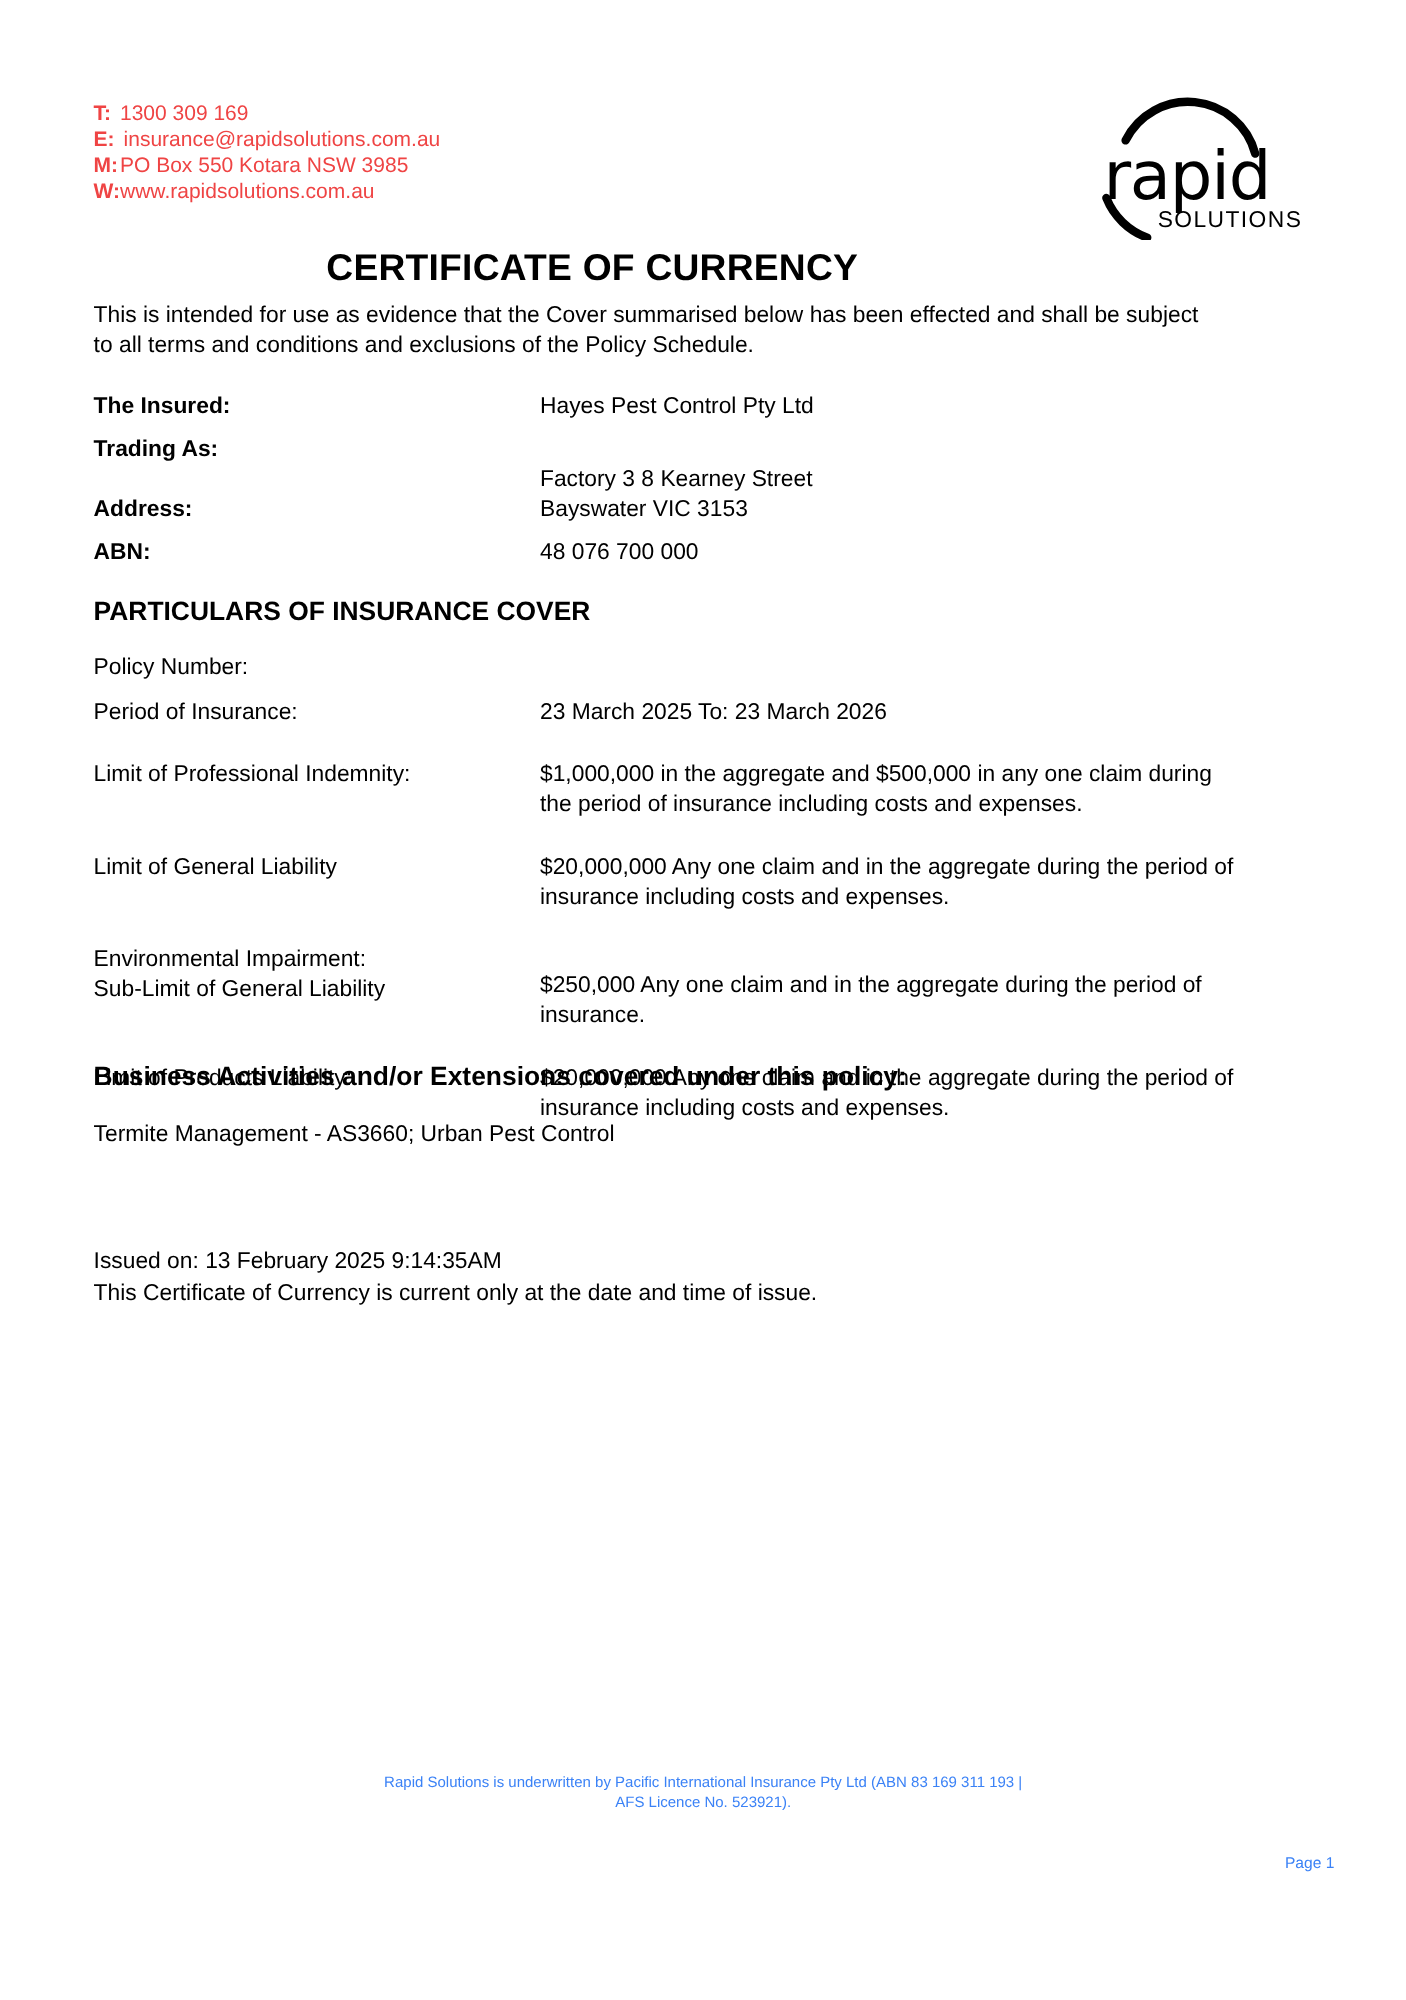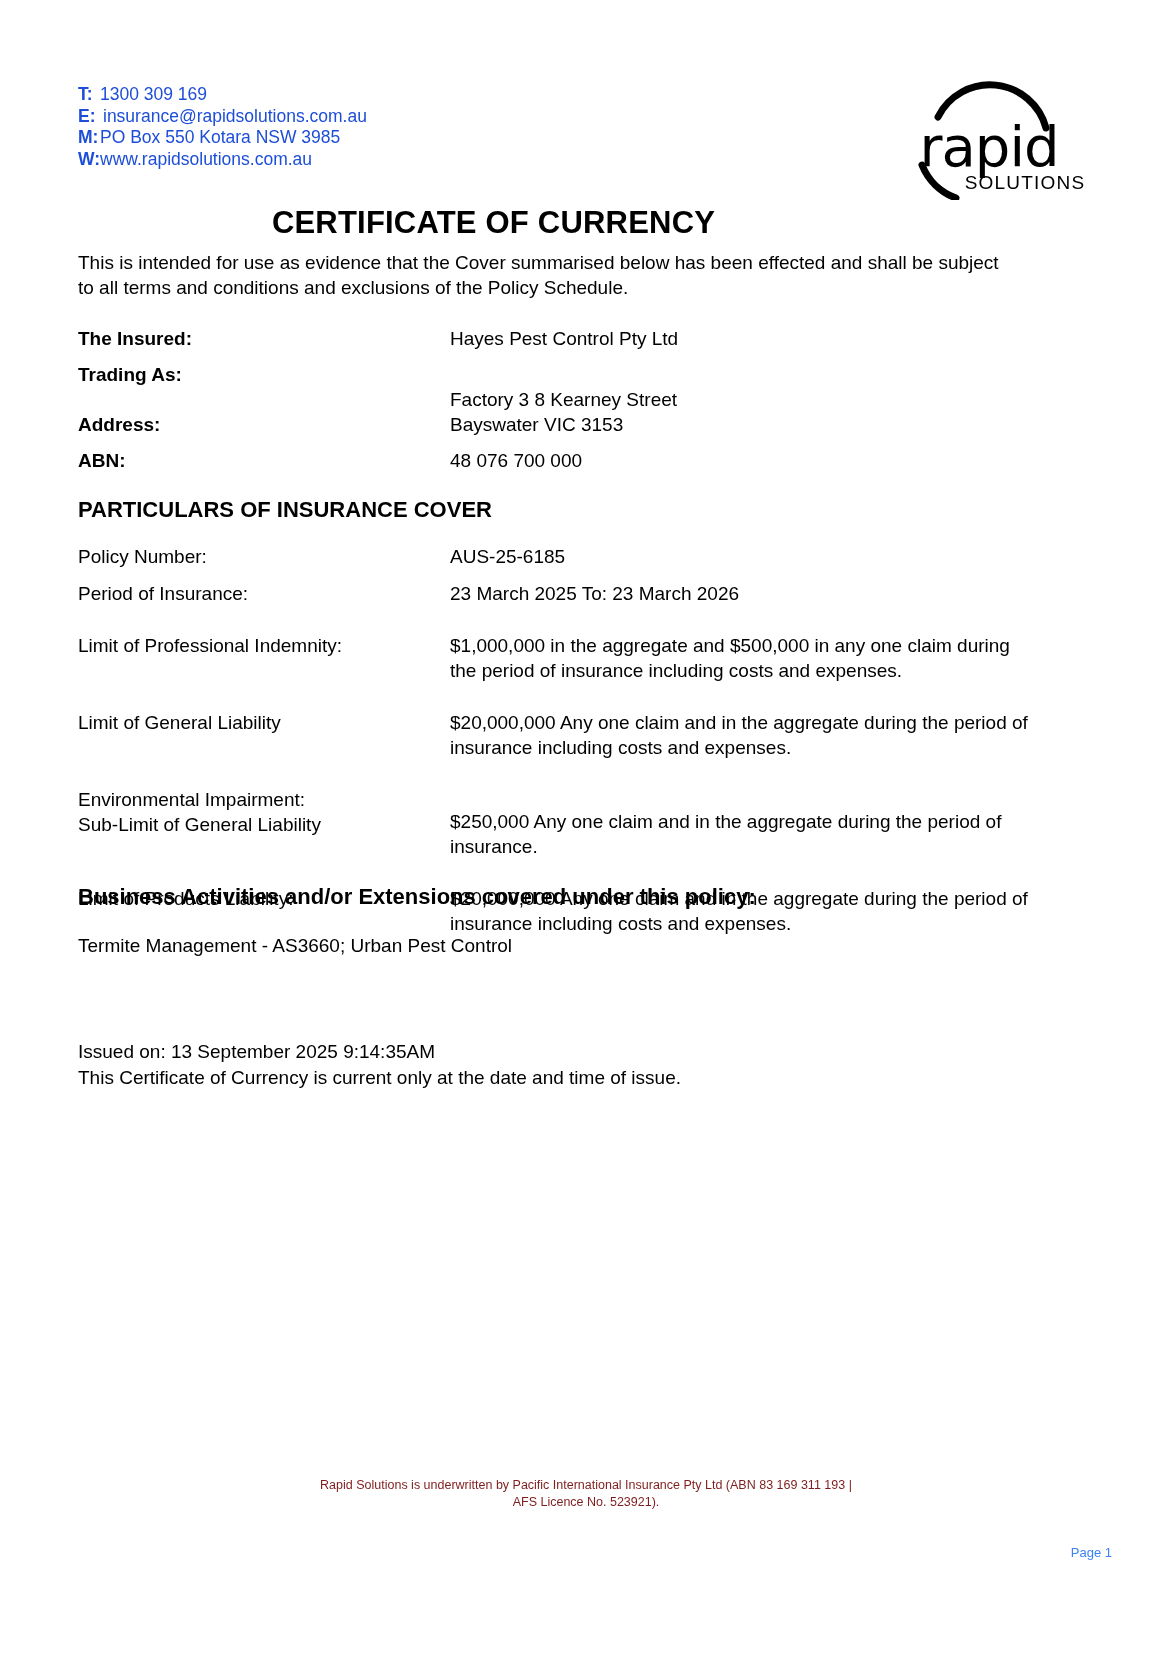--- a/index.html
+++ b/index.html
@@ -26,21 +26,21 @@
     top: 84px;
     left: 78px;
     right: 60px;
     display: flex;
     justify-content: space-between;
     align-items: flex-start;
   }
   .contact-block {
     font-size: 17.5px;
     line-height: 21.5px;
-    color: #1d4ed8;
+    color: #ef4444;
   }
   .contact-line {
     white-space: nowrap;
   }
   .contact-key {
     font-weight: bold;
     display: inline-block;
     min-width: 22px;
   }
   .contact-val {
@@ -162,21 +162,21 @@
 
   
   .footer {
     position: absolute;
     top: 1477px;
     left: 0;
     width: 1172px;
     text-align: center;
     font-size: 12.5px;
     line-height: 17px;
-    color: #7f1d1d;
+    color: #3b82f6;
   }
   .page-num {
     position: absolute;
     right: 60px;
     top: 1545px;
     font-size: 13px;
     color: #3b82f6;
   }
 </style>
 </head>
@@ -241,21 +241,20 @@
       <div class="label">ABN:</div>
       <div class="value">48 076 700 000</div>
     </div>
   </div>
 
   <div class="particulars">
     <div class="section-heading">PARTICULARS OF INSURANCE COVER</div>
 
     <div class="prow tight">
       <div class="plabel">Policy Number:</div>
-      <div class="pvalue">AUS-25-6185</div>
     </div>
 
     <div class="prow">
       <div class="plabel">Period of Insurance:</div>
       <div class="pvalue">23 March 2025   To:   23 March 2026</div>
     </div>
 
     <div class="prow spaced">
       <div class="plabel">Limit of Professional Indemnity:</div>
       <div class="pvalue">$1,000,000 in the aggregate and $500,000 in any one claim during the period of insurance including costs and expenses.</div>
@@ -279,21 +278,21 @@
       <div class="pvalue">$20,000,000 Any one claim and in the aggregate during the period of insurance including costs and expenses.</div>
     </div>
   </div>
 
   <div class="activities">
     <div class="section-heading">Business Activities and/or Extensions covered under this policy:</div>
     <div class="act-text">Termite Management - AS3660; Urban Pest Control</div>
   </div>
 
   <div class="issued">
-    <div>Issued on: 13 September 2025  9:14:35AM</div>
+    <div>Issued on: 13 February 2025  9:14:35AM</div>
     <div>This Certificate of Currency is current only at the date and time of issue.</div>
   </div>
 
   <div class="footer">
     <div>Rapid Solutions is underwritten by Pacific International Insurance Pty Ltd (ABN 83 169 311 193 |</div>
     <div>AFS Licence No. 523921).</div>
   </div>
 
   <div class="page-num">Page 1</div>
 

